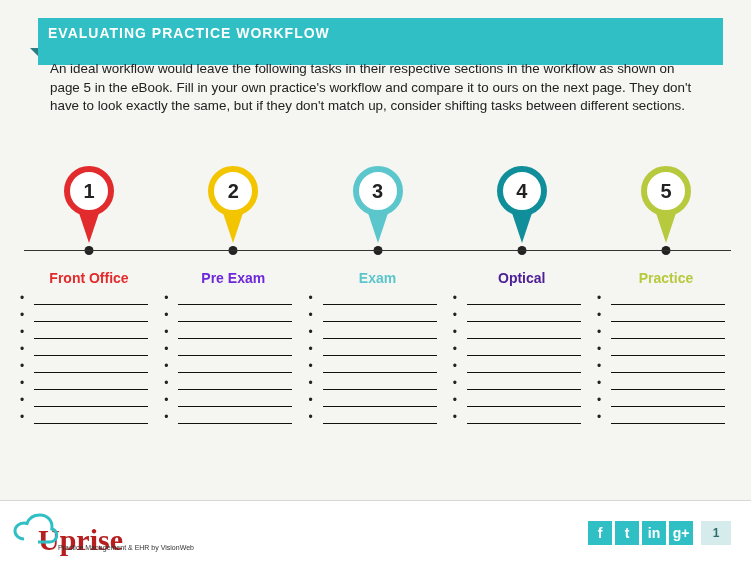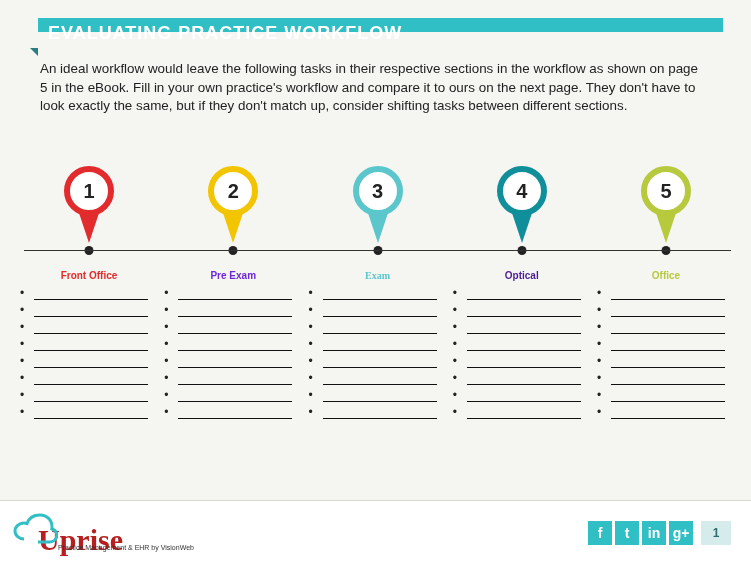--- a/index.html
+++ b/index.html
@@ -9,40 +9,40 @@
     font-family: "Segoe UI", "Helvetica Neue", Arial, sans-serif;
     background: #f5f5f1;
     position: relative;
     overflow: hidden;
   }
   .header-bar {
     position: absolute;
     top: 18px;
     left: 38px;
     right: 28px;
-    height: 14px;
+    height: 47px;
     background: #2fbfc4;
     color: #fff;
     font-weight: 600;
-    font-size: 18px;
+    font-size: 14px;
     letter-spacing: 1px;
     line-height: 30px;
     padding-left: 10px;
   }
   .header-notch {
     position: absolute;
     left: 30px;
     top: 48px;
     width: 0; height: 0;
     border-top: 8px solid #2a7e82;
     border-left: 8px solid transparent;
   }
   .intro {
     position: absolute;
-    left: 40px;
+    left: 50px;
     right: 44px;
     top: 60px;
     font-size: 13.4px;
     line-height: 1.38;
     color: #222;
   }
   .workflow {
     position: absolute;
     left: 24px;
     right: 20px;
@@ -102,21 +102,21 @@
     top: 94px;
     left: 50%;
     transform: translateX(-50%);
     width: 9px; height: 9px;
     border-radius: 50%;
     background: #222;
   }
   .col-title {
     margin-top: 8px;
     font-weight: 700;
-    font-size: 10px;
+    font-size: 14px;
   }
   .blank-list {
     margin-top: 10px;
     list-style: none;
     width: 118px;
   }
   .blank-list li {
     position: relative;
     height: 16px;
     margin-bottom: 1px;
@@ -256,21 +256,21 @@
           <li></li>
           <li></li>
         </ul>
       </div>
       <div class="col">
         <div class="pin-wrap">
           <div class="pin-point" style="border-top-color:#5bc6cc"></div>
           <div class="pin-circle" style="border-color:#5bc6cc">3</div>
           <div class="pin-dot"></div>
         </div>
-        <div class="col-title" style="color: rgb(91, 198, 204); font-family: Liberation Serif, serif;">Exam</div>
+        <div class="col-title" style="color: rgb(91, 198, 204);">Exam</div>
         <ul class="blank-list">
           <li></li>
           <li></li>
           <li></li>
           <li></li>
           <li></li>
           <li></li>
           <li></li>
           <li></li>
         </ul>
@@ -292,21 +292,21 @@
           <li></li>
           <li></li>
         </ul>
       </div>
       <div class="col">
         <div class="pin-wrap">
           <div class="pin-point" style="border-top-color:#b7c93c"></div>
           <div class="pin-circle" style="border-color:#b7c93c">5</div>
           <div class="pin-dot"></div>
         </div>
-        <div class="col-title" style="color: rgb(183, 201, 60);">Office</div>
+        <div class="col-title" style="color: rgb(183, 201, 60);">Practice</div>
         <ul class="blank-list">
           <li></li>
           <li></li>
           <li></li>
           <li></li>
           <li></li>
           <li></li>
           <li></li>
           <li></li>
         </ul>

